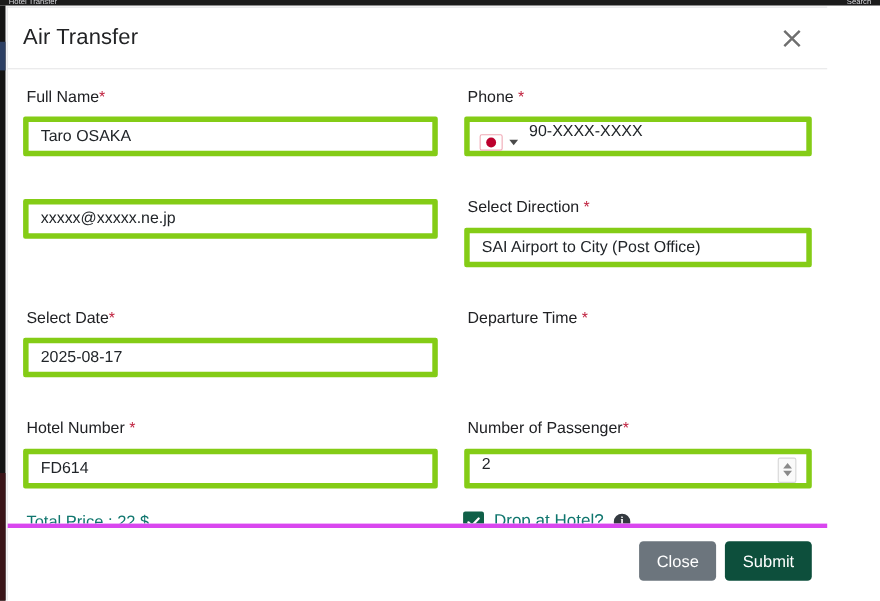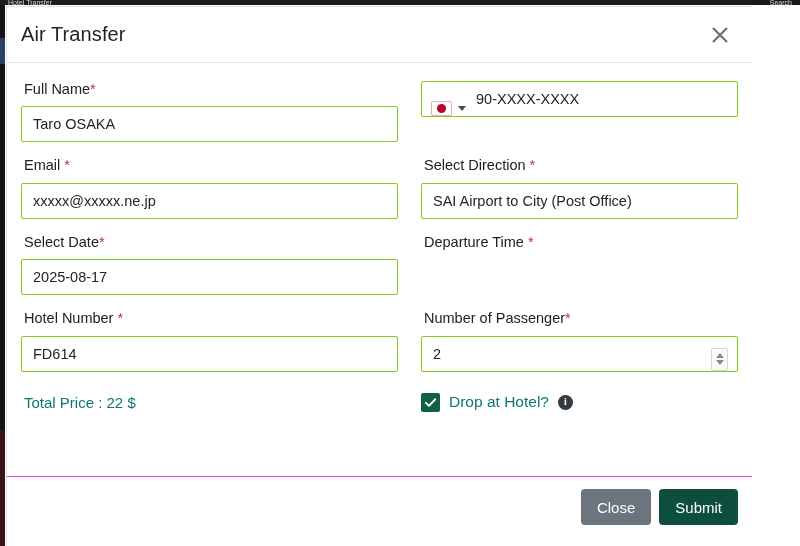--- a/index.html
+++ b/index.html
@@ -70,34 +70,35 @@
   .modal-body {
     flex: 1 1 auto;
     padding: 18px 14px 0 14px;
     overflow: hidden;
   }
   .form-grid {
     display: grid;
     grid-template-columns: 377px 1fr;
     column-gap: 23px;
     row-gap: 0;
+    gap: 24px;
   }
   .field { margin-bottom: 15px; }
   .field-label {
     display: block;
     font-size: 14.5px; color: #202124;
     margin: 0 0 8px 3px;
     line-height: 1.2;
   }
   .req { color: #c22a46; font-size: 14.5px; }
   .req.spaced { margin-left: 4px; }
 
   .input-box {
     width: 100%; height: 36px;
-    border: 1px solid #84cc16;
+    border: 5px solid #84cc16;
     background: #fff;
     border-radius: 2px;
     display: flex; align-items: center;
     padding: 0 11px;
     font-size: 14.5px; color: #212529;
     line-height: 34px;
   }
   .input-box.with-affix { padding: 0; align-items: flex-end; }
 
   .phone-flag-wrap {
@@ -172,21 +173,21 @@
     background: #343a40; color: #fff;
     font-size: 10px; font-weight: bold;
     display: flex; align-items: center; justify-content: center;
     font-family: "Liberation Serif", serif;
     cursor: pointer; flex: 0 0 auto;
     line-height: 1;
   }
 
   .modal-footer {
     flex: 0 0 auto;
-    border-top: 1px solid #d946ef;
+    border-top: 4px solid #d946ef;
     padding: 12px 14px 0 14px;
     height: 70px;
     display: flex; align-items: flex-start; justify-content: flex-end;
     gap: 8px;
   }
   .btn {
     border: none; border-radius: 4px;
     font-size: 15px; color: #ffffff;
     padding: 0 16px; height: 36px;
     cursor: pointer;
@@ -222,33 +223,33 @@
     <div class="form-grid">
 
       <div class="field">
         <label class="field-label"><span>Full Name</span><span class="req">*</span></label>
         <div class="input-box">
             <span>Taro OSAKA</span>
           </div>
       </div>
 
       <div class="field">
+        <label class="field-label"><span>Phone</span><span class="req spaced">*</span></label>
         <div class="input-box with-affix">
           <div class="phone-flag-wrap">
             <span class="flag-jp">
                 <span class="flag-jp-circle"></span>
               </span>
             <span class="caret-down"></span>
           </div>
           <span class="phone-value">90-XXXX-XXXX</span>
         </div>
       </div>
 
       <div class="field">
-        <label class="field-label"><span>Email</span><span class="req spaced">*</span></label>
         <div class="input-box">
             <span>xxxxx@xxxxx.ne.jp</span>
           </div>
       </div>
 
       <div class="field">
         <label class="field-label"><span>Select Direction</span><span class="req spaced">*</span></label>
         <div class="input-box">
             <span>SAI Airport to City (Post Office)</span>
           </div>

